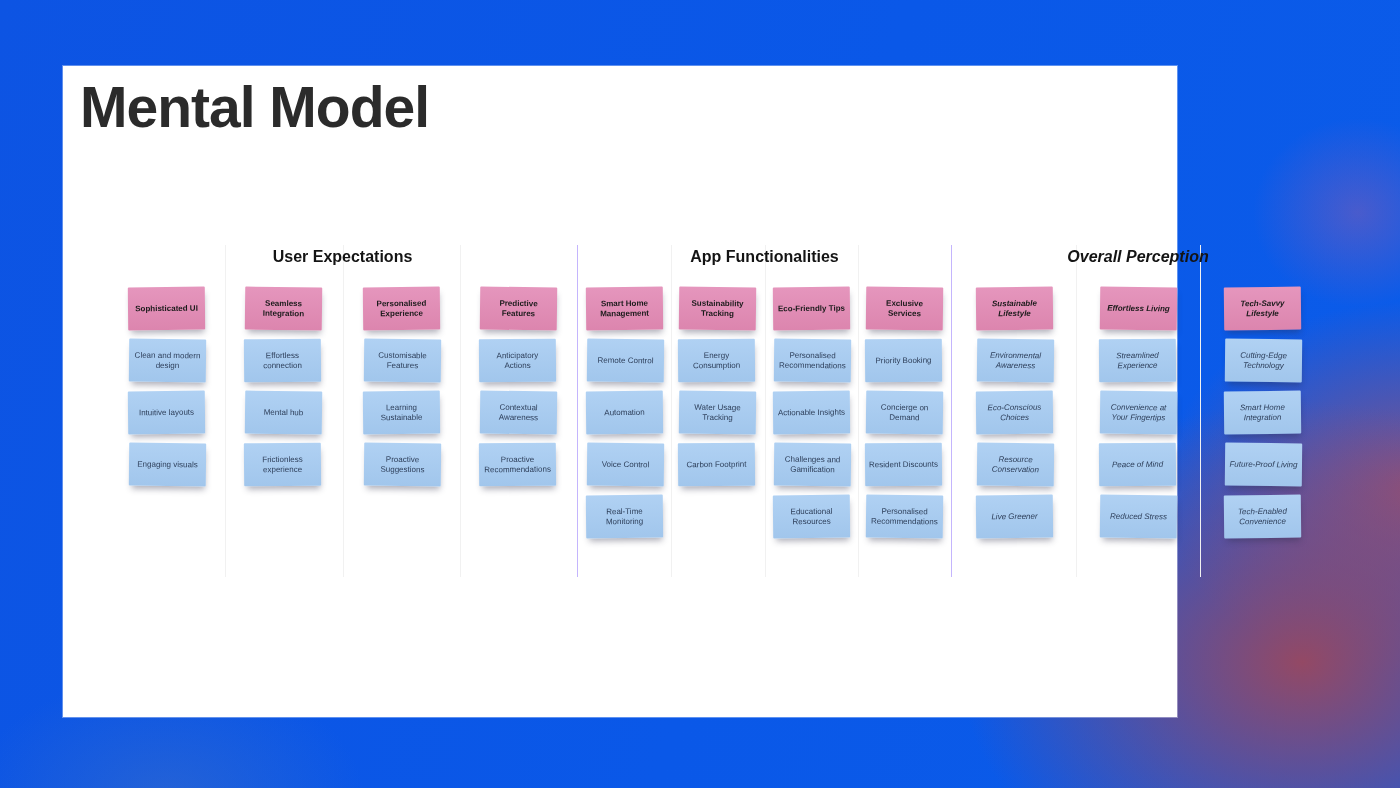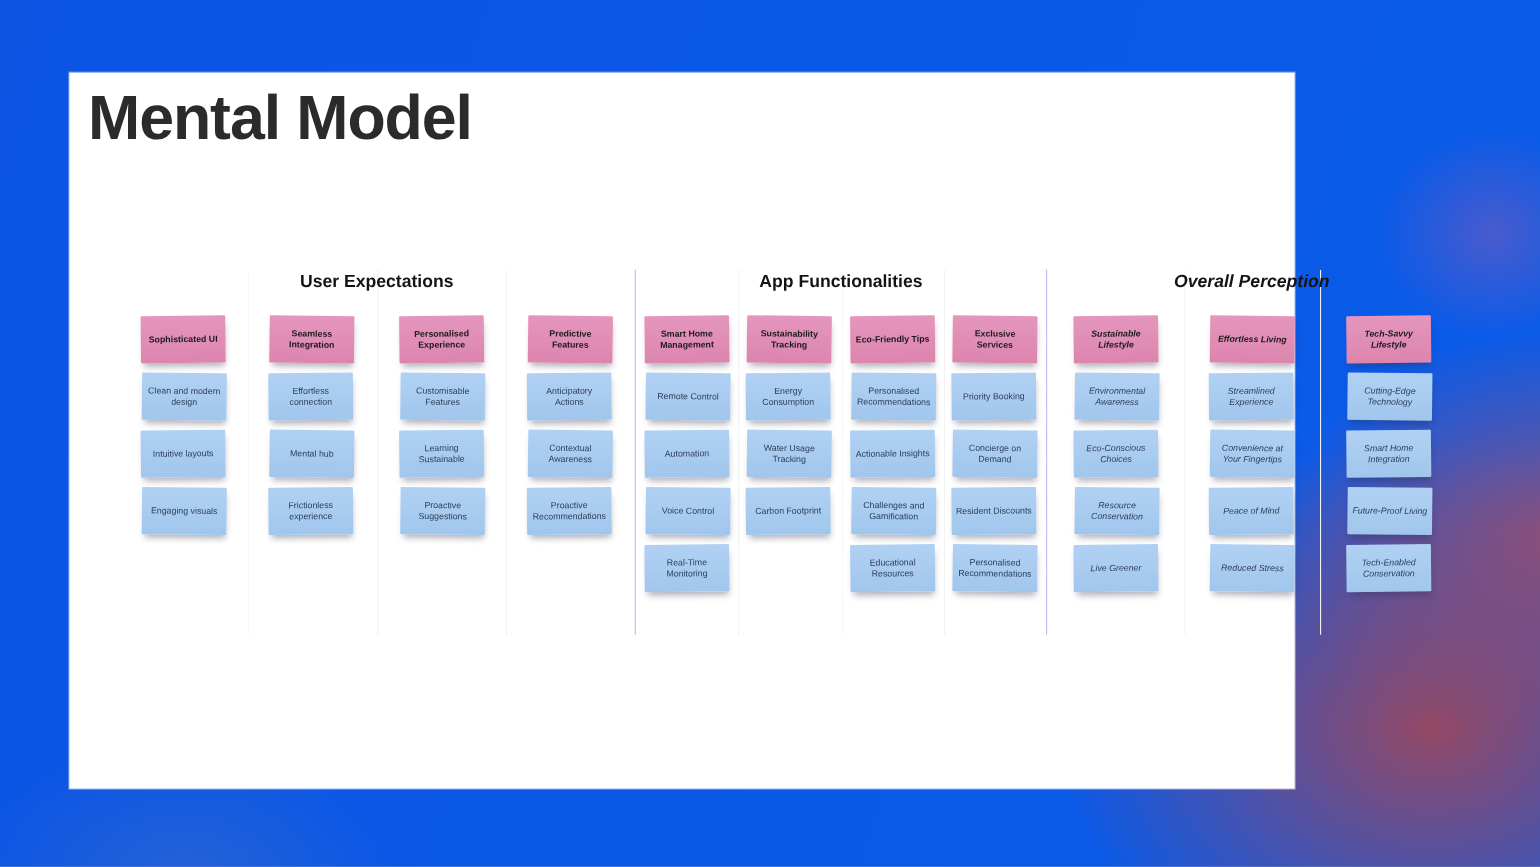--- a/index.html
+++ b/index.html
@@ -175,19 +175,19 @@
             <div class="note note-blue">Streamlined Experience</div>
             <div class="note note-blue">Convenience at Your Fingertips</div>
             <div class="note note-blue">Peace of Mind</div>
             <div class="note note-blue">Reduced Stress</div>
           </div>
           <div class="col">
             <div class="note note-pink">Tech-Savvy Lifestyle</div>
             <div class="note note-blue">Cutting-Edge Technology</div>
             <div class="note note-blue">Smart Home Integration</div>
             <div class="note note-blue">Future-Proof Living</div>
-            <div class="note note-blue">Tech-Enabled Conservation</div>
+            <div class="note note-blue">Tech-Enabled Convenience</div>
           </div>
         </div>
     </section>
 
   </div>
 </div>
 
 </body></html>

